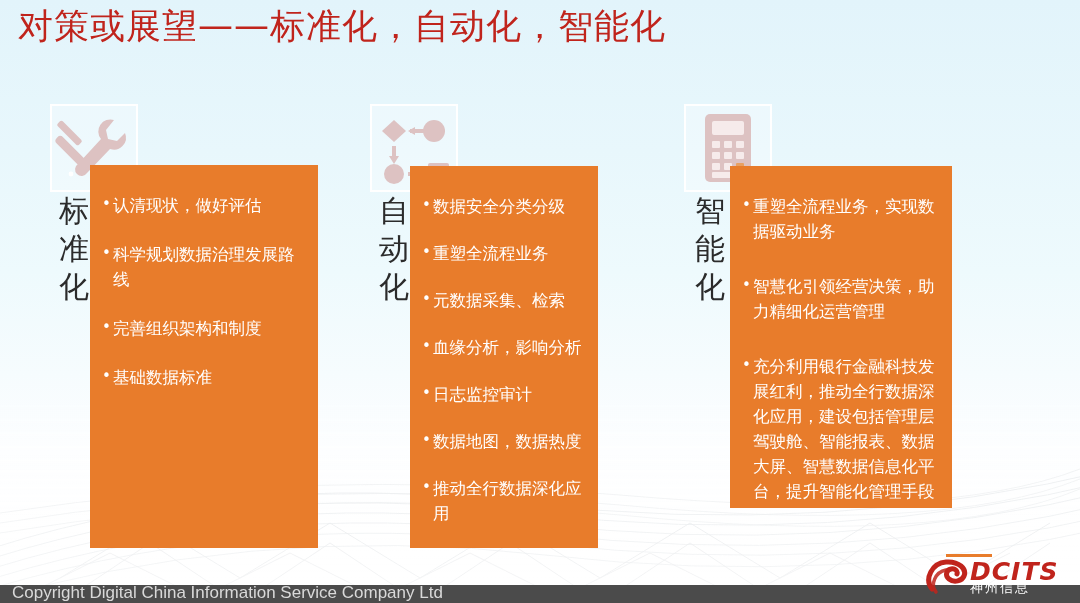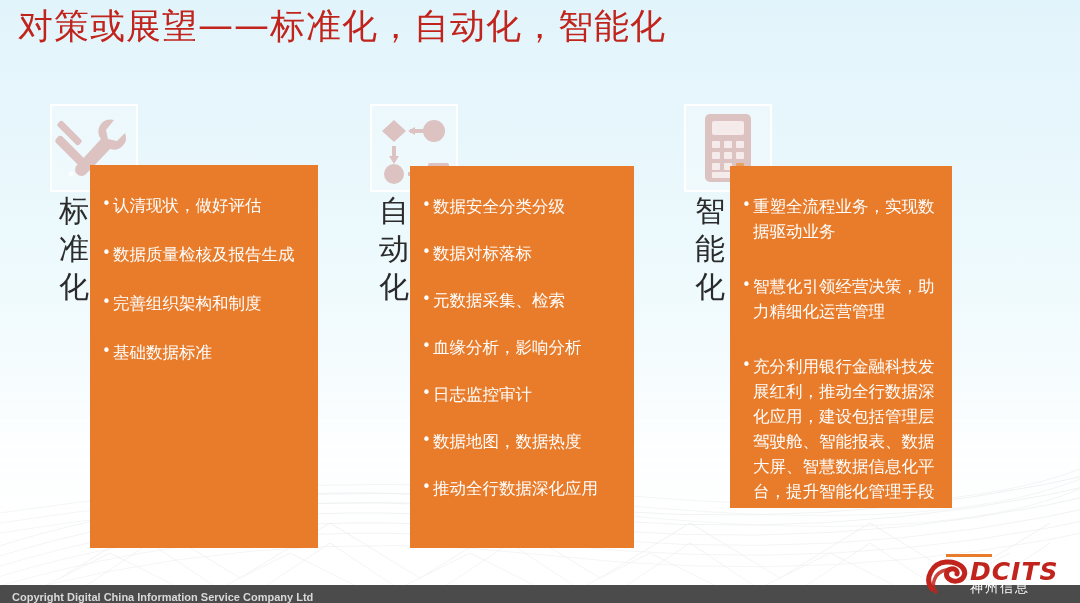--- a/index.html
+++ b/index.html
@@ -113,25 +113,24 @@
     left: 0;
     bottom: 0;
     width: 1080px;
     height: 18px;
     background: #4b4b4b;
   }
   .copyright {
     position: absolute;
     left: 12px;
     bottom: 0px;
-    font-size: 11px;
+    font-size: 17px;
     color: #d9d9d9;
     white-space: nowrap;
     font-family: "Liberation Sans", sans-serif;
-    font-weight: bold;
   }
   .logo {
     position: absolute;
     right: 8px;
     bottom: 2px;
     width: 146px;
     height: 48px;
   }
   .logo-mark { position: absolute; left: 0; top: 6px; }
   .logo-text {
@@ -216,21 +215,21 @@
 
     <div class="vlabel" style="left:52px; top:192px;">
       <span>标</span>
       <span>准</span>
       <span>化</span>
     </div>
 
     <div class="panel" style="left:90px; top:165px; width:228px; height:383px;">
       <ul>
         <li>认清现状，做好评估</li>
-        <li>数据质量检核及报告生成</li>
+        <li>科学规划数据治理发展路线</li>
         <li>完善组织架构和制度</li>
         <li>基础数据标准</li>
       </ul>
     </div>
   </div>
 
   <div class="col col-2">
 
     <div class="icon-box" style="left:50px; top:104px;">
       <svg width="84" height="84" viewBox="0 0 84 84">
@@ -255,24 +254,24 @@
         </g>
       </svg>
     </div>
 
     <div class="vlabel" style="left:52px; top:192px;">
       <span>自</span>
       <span>动</span>
       <span>化</span>
     </div>
 
-    <div class="panel tight" style="left:90px; top:166px; width:224px; height:382px;">
+    <div class="panel tight" style="left:90px; top:166px; width:188px; height:382px;">
       <ul>
         <li>数据安全分类分级</li>
-        <li>数据对标落标</li>
+        <li>重塑全流程业务</li>
         <li>元数据采集、检索</li>
         <li>血缘分析，影响分析</li>
         <li>日志监控审计</li>
         <li>数据地图，数据热度</li>
         <li>推动全行数据深化应用</li>
       </ul>
     </div>
   </div>
 
   <div class="col col-3">

